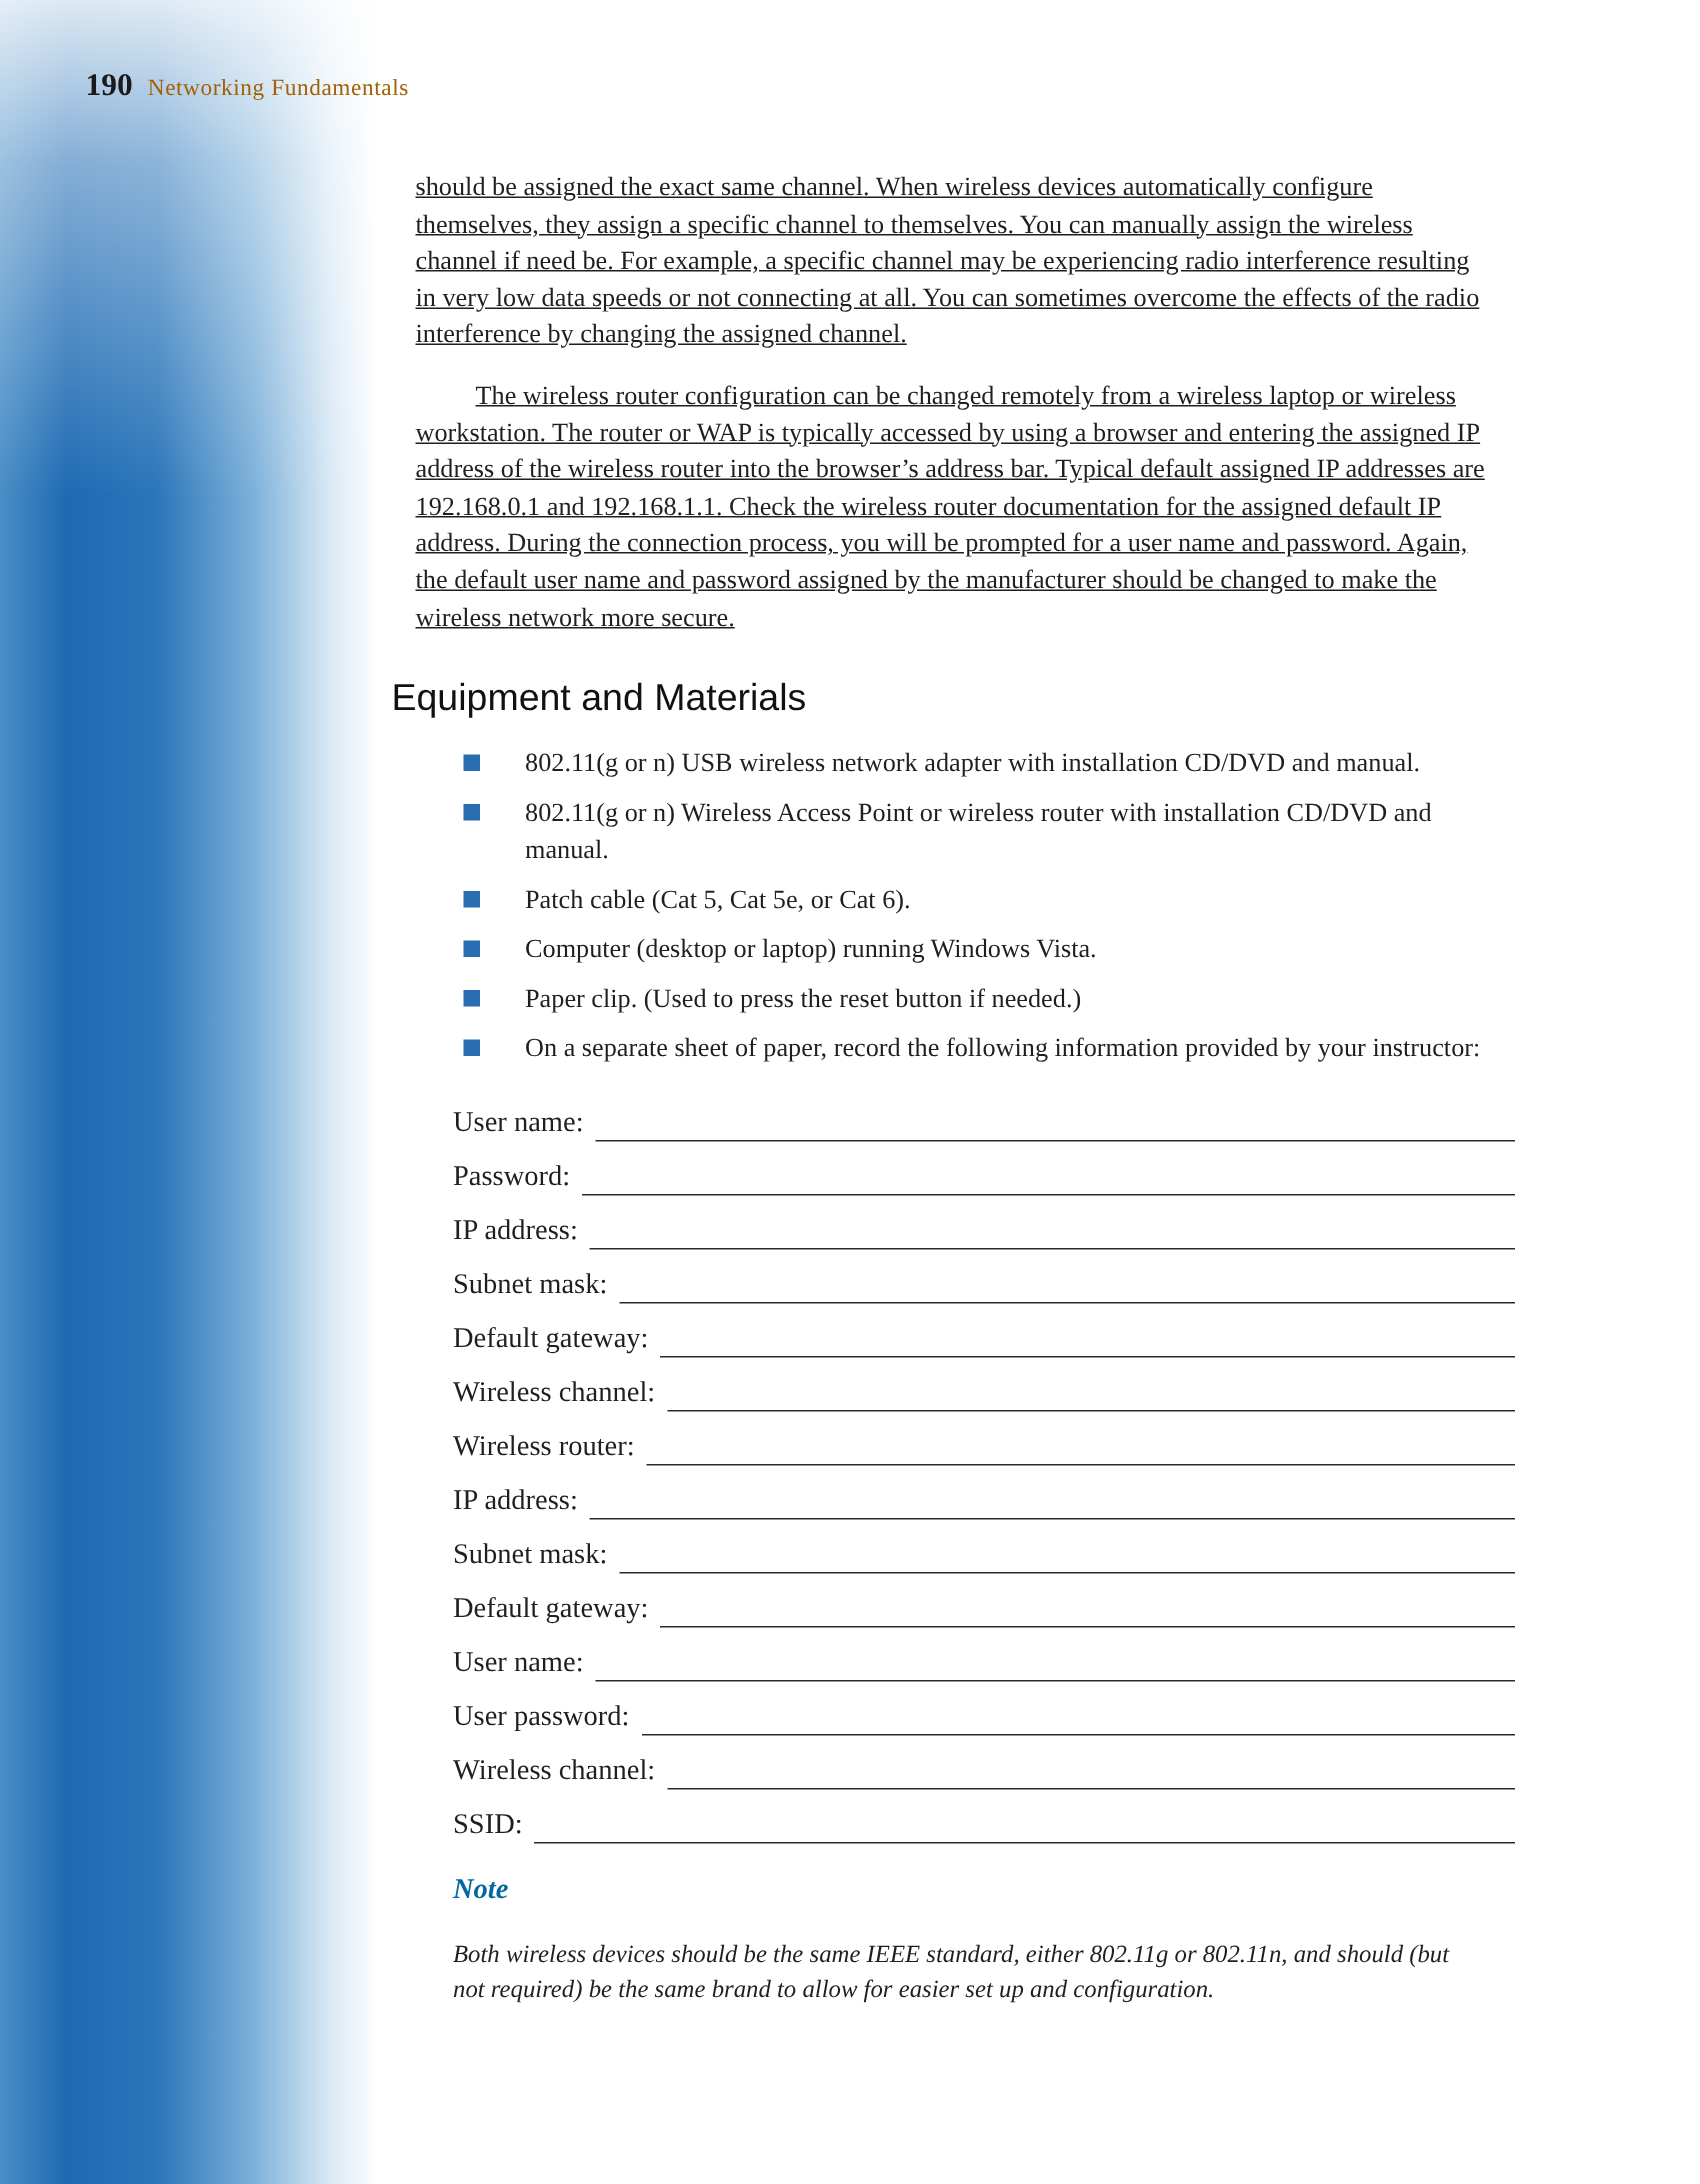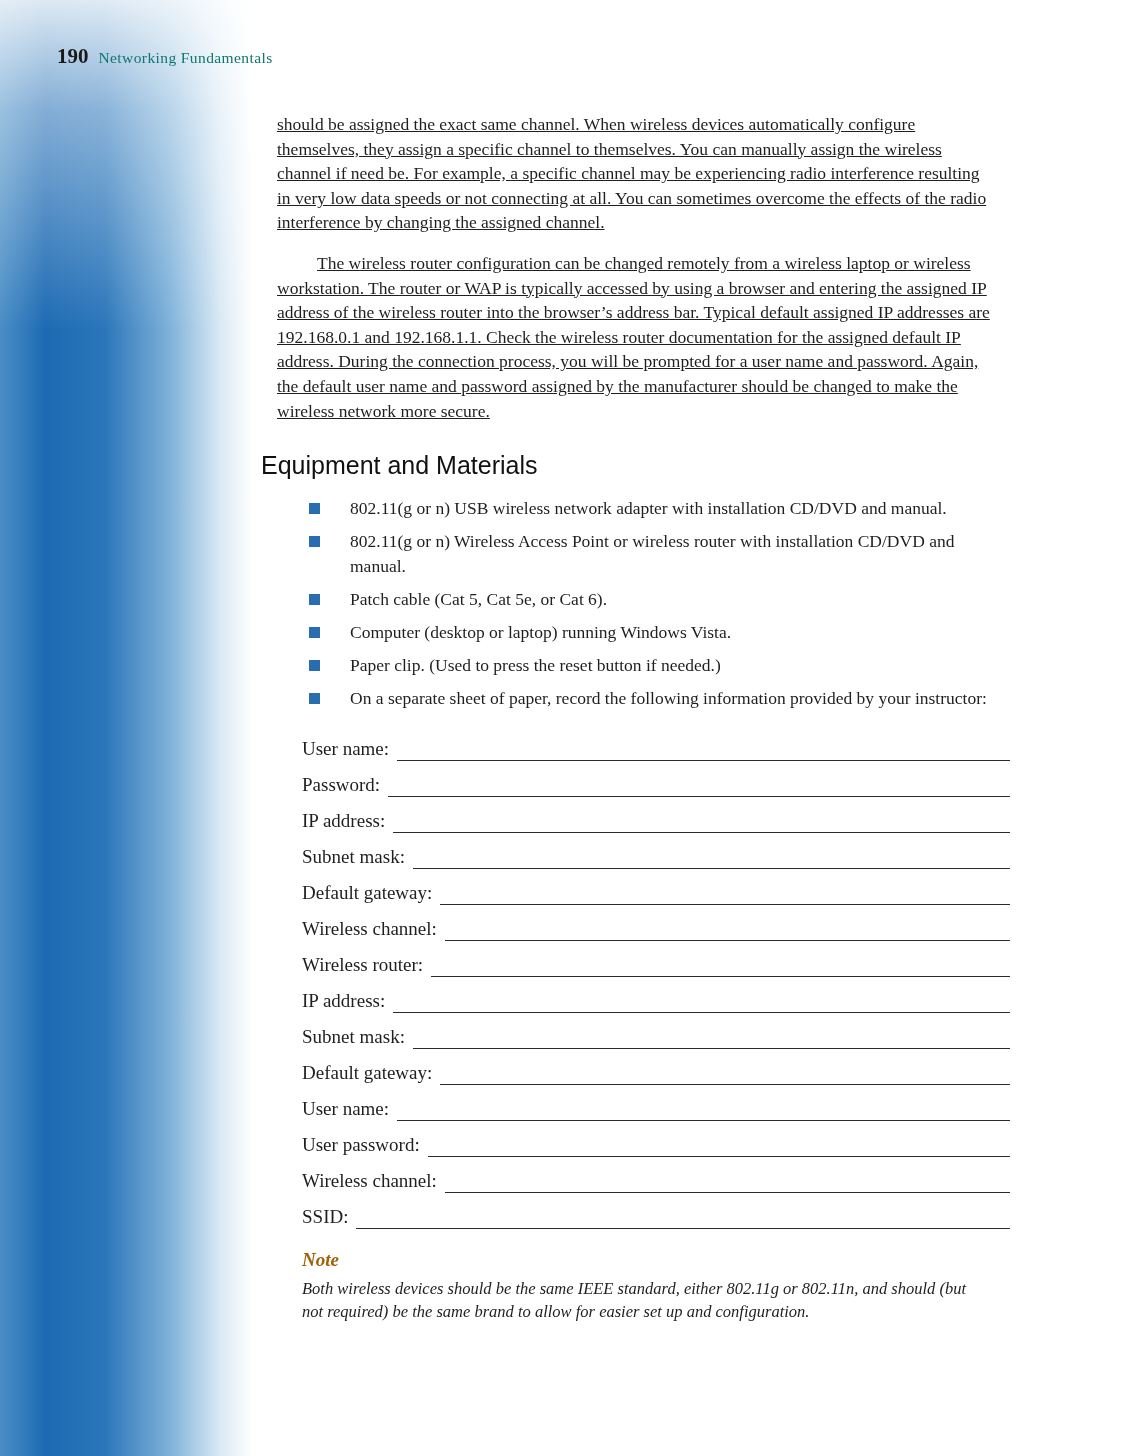--- a/index.html
+++ b/index.html
@@ -19,21 +19,21 @@
       linear-gradient(to right, #4a8ec6 0px, #1d6ab3 45px, #2b76ba 105px, #7fb2da 170px, #d9e9f5 220px, #ffffff 252px);
   }
   .running-header{
     position:absolute;left:57px;top:44px;
     display:flex;align-items:baseline;gap:10px;
   }
   .page-number{
     font-weight:bold;font-size:21px;color:#1a1a1a;
   }
   .running-title{
-    font-size:15.5px;letter-spacing:0.4px;color:#0f766e;
+    font-size:15.5px;letter-spacing:0.4px;color:#a16207;
   }
   .content{
     position:absolute;left:261px;top:96px;width:749px;
   }
   .body-text p{
     margin:16px;
     font-size:17.5px;line-height:24.6px;
     text-align:left;
     text-decoration:underline;
   }
@@ -67,22 +67,22 @@
     padding-bottom:1px;
   }
   .form-blank{
     flex:1;height:6px;
     border-bottom:1.4px solid #2b2b2b;
     margin-left:8px;margin-bottom:0px;
   }
   .note-section{margin-left:41px;margin-top:20px;width:675px;}
   .note-title{
     font-size:19px;font-weight:bold;font-style:italic;
-    color:#a16207;
-    margin:0 0 6px 0;
+    color:#0369a1;
+    margin:0 0 20px 0;
   }
   .note-text{
     margin:0;
     font-size:16.5px;font-style:italic;line-height:23px;
     color:#1f1f1f;
   }
 </style>
 </head>
 <body>
 

